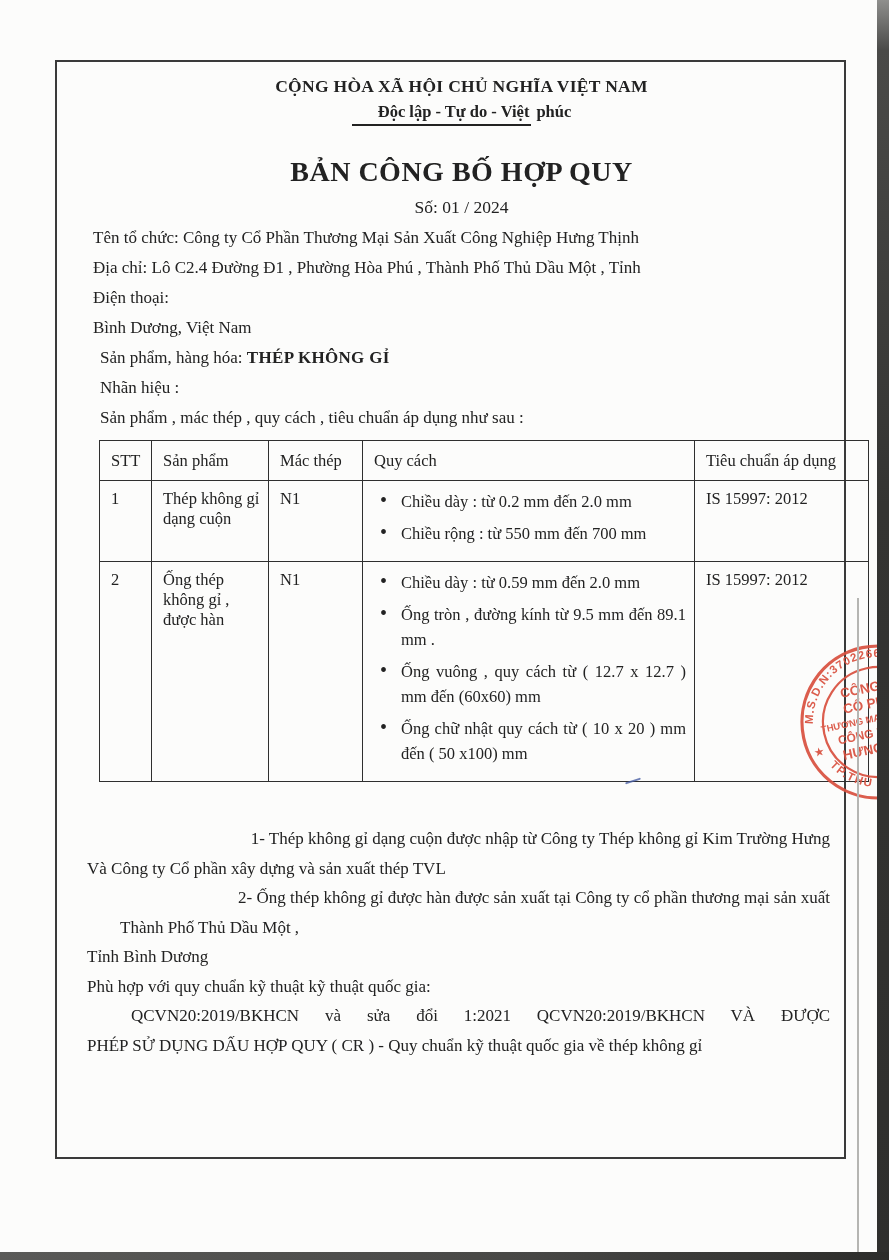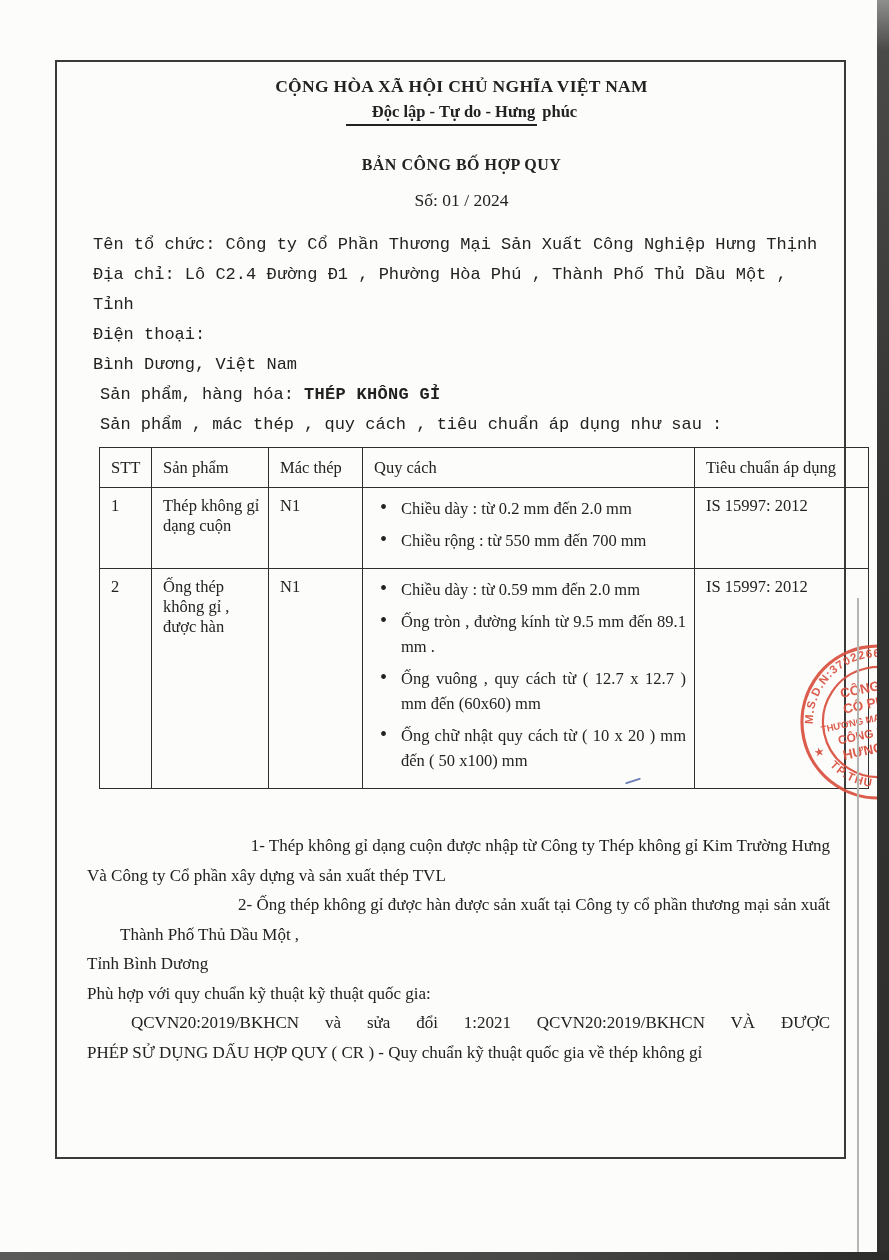--- a/index.html
+++ b/index.html
@@ -31,24 +31,24 @@
   .frame {
     position:absolute; left:55px; top:60px; width:791px; height:1099px;
     border:2px solid #3a3a3a; background:transparent;
   }
   .content { position:relative; width:100%; height:100%; padding:10px 14px 0 36px; font-size:17px; }
 
   .nat-title { text-align:center; font-weight:bold; font-size:17.5px; margin-top:4px; letter-spacing:.3px; }
   .motto { text-align:center; font-weight:bold; font-size:16.5px; margin-top:5px; }
   .motto .underlined { border-bottom:2.5px solid #222; padding:0 2px 2px 26px; display:inline-block; }
   .motto .tail { padding-left:5px; }
-  .doc-title { text-align:center; font-weight:bold; font-size:16px; margin-top:30px; letter-spacing:.5px; }
-  .doc-number { text-align:center; font-size:17.5px; margin-top:16px; }
-
-  .info { margin-top:19px; line-height:30px;font-family:Liberation Mono, monospace; }
+  .doc-title { text-align:center; font-weight:bold; font-size:28px; margin-top:30px; letter-spacing:.5px; }
+  .doc-number { text-align:center; font-size:17.5px; margin-top:9px; }
+
+  .info { margin-top:5px; line-height:30px; }
   .info p { margin:0; }
   .indent-sm { padding-left:7px; }
   .product-value { font-weight:bold; letter-spacing:.3px; }
 
   
   table.spec {
     border-collapse:collapse; margin-left:6px; margin-top:7px;
     width:769px; table-layout:fixed; font-size:16.5px;padding-left:24px;
   }
   table.spec th, table.spec td {
@@ -93,32 +93,33 @@
 </head>
 <body>
 
 <div class="page">
 
   <div class="frame">
     <div class="content">
 
       <div class="nat-title">CỘNG HÒA XÃ HỘI CHỦ NGHĨA VIỆT NAM</div>
       <div class="motto">
-        <span class="underlined">Độc lập - Tự do - Hưng</span><span class="tail">phúc</span>
+        <span class="underlined">Độc lập - Tự do - Việt</span><span class="tail">phúc</span>
       </div>
 
       <div class="doc-title">BẢN CÔNG BỐ HỢP QUY</div>
       <div class="doc-number">Số: 01 / 2024</div>
 
       <div class="info">
         <p>Tên tổ chức: Công ty Cổ Phần Thương Mại Sản Xuất Công Nghiệp Hưng Thịnh</p>
         <p>Địa chỉ: Lô C2.4 Đường Đ1 , Phường Hòa Phú , Thành Phố Thủ Dầu Một , Tỉnh</p>
         <p>Điện thoại:</p>
         <p>Bình Dương, Việt Nam</p>
         <p class="indent-sm"><span>Sản phẩm, hàng hóa: </span><span class="product-value">THÉP KHÔNG GỈ</span></p>
+        <p class="indent-sm">Nhãn hiệu :</p>
         <p class="indent-sm">Sản phẩm , mác thép , quy cách , tiêu chuẩn áp dụng như sau :</p>
       </div>
 
       <table class="spec">
         <colgroup>
           <col class="c-stt">
             <col class="c-sp">
             <col class="c-mt">
             <col class="c-qc">
             <col class="c-tc">

